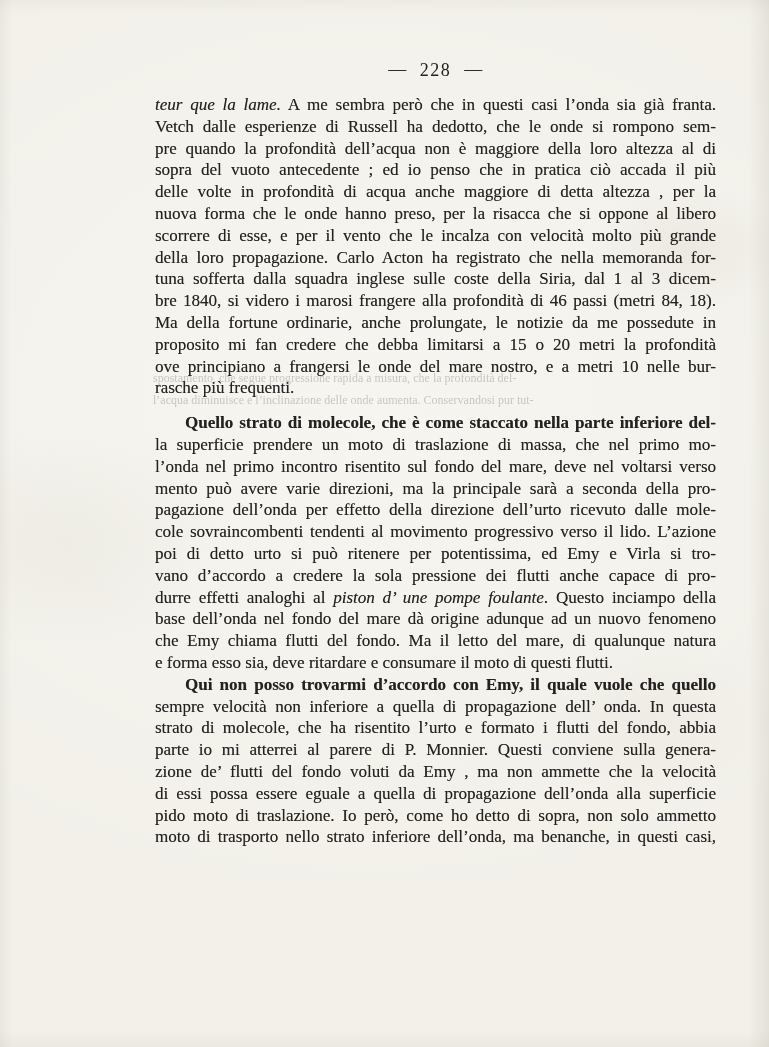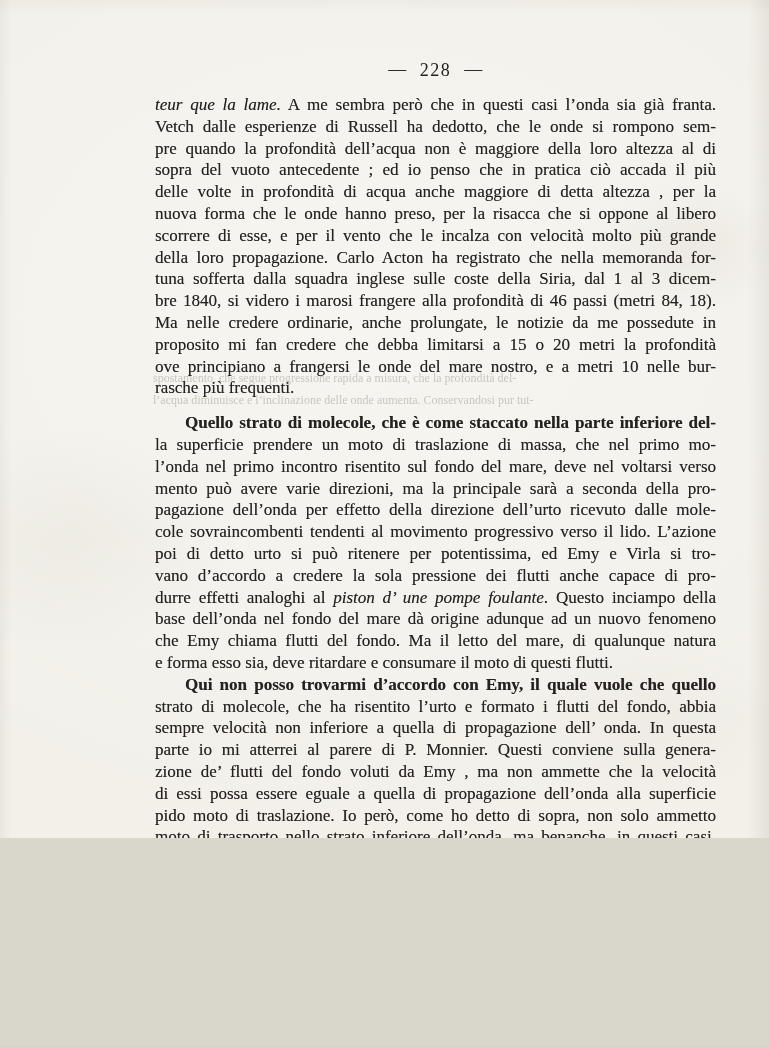--- a/index.html
+++ b/index.html
@@ -3,21 +3,21 @@
 <meta charset="utf-8">
 <style>
   html, body {
     margin: 0;
     padding: 0;
     background: #d9d6cc;
   }
   .sheet {
     position: relative;
     width: 769px;
-    height: 838px;
+    height: 1047px;
     margin: 0;
     background-color: var(--paper, #f2f0e9);
     overflow: hidden;
     font-family: "Liberation Serif", "DejaVu Serif", serif;
   }
   
   .sheet::before {
     content: "";
     position: absolute;
     inset: 0;
@@ -102,21 +102,21 @@
         <div class="line"><span class="seg italic">teur que la lame.</span><span class="seg"> A me sembra però che in questi casi l’onda sia già franta.</span></div>
         <div class="line"><span class="seg">Vetch dalle esperienze di Russell ha dedotto, che le onde si rompono sem-</span></div>
         <div class="line"><span class="seg">pre quando la profondità dell’acqua non è maggiore della loro altezza al di</span></div>
         <div class="line"><span class="seg">sopra del vuoto antecedente ; ed io penso che in pratica ciò accada il più</span></div>
         <div class="line"><span class="seg">delle volte in profondità di acqua anche maggiore di detta altezza , per la</span></div>
         <div class="line"><span class="seg">nuova forma che le onde hanno preso, per la risacca che si oppone al libero</span></div>
         <div class="line"><span class="seg">scorrere di esse, e per il vento che le incalza con velocità molto più grande</span></div>
         <div class="line"><span class="seg">della loro propagazione. Carlo Acton ha registrato che nella memoranda for-</span></div>
         <div class="line"><span class="seg">tuna sofferta dalla squadra inglese sulle coste della Siria, dal 1 al 3 dicem-</span></div>
         <div class="line"><span class="seg">bre 1840, si videro i marosi frangere alla profondità di 46 passi (metri 84, 18).</span></div>
-        <div class="line"><span class="seg">Ma nelle credere ordinarie, anche prolungate, le notizie da me possedute in</span></div>
+        <div class="line"><span class="seg">Ma della fortune ordinarie, anche prolungate, le notizie da me possedute in</span></div>
         <div class="line"><span class="seg">proposito mi fan credere che debba limitarsi a 15 o 20 metri la profondità</span></div>
         <div class="line"><span class="seg">ove principiano a frangersi le onde del mare nostro, e a metri 10 nelle bur-</span></div>
         <div class="line last"><span class="seg">rasche più frequenti.</span></div>
       </div>
       <div class="para-gap"></div>
       <div class="para">
         <div class="line indent"><span class="seg">Quello strato di molecole, che è come staccato nella parte inferiore del-</span></div>
         <div class="line"><span class="seg">la superficie prendere un moto di traslazione di massa, che nel primo mo-</span></div>
         <div class="line"><span class="seg">l’onda nel primo incontro risentito sul fondo del mare, deve nel voltarsi verso</span></div>
         <div class="line"><span class="seg">mento può avere varie direzioni, ma la principale sarà a seconda della pro-</span></div>
@@ -124,22 +124,22 @@
         <div class="line"><span class="seg">cole sovraincombenti tendenti al movimento progressivo verso il lido. L’azione</span></div>
         <div class="line"><span class="seg">poi di detto urto si può ritenere per potentissima, ed Emy e Virla si tro-</span></div>
         <div class="line"><span class="seg">vano d’accordo a credere la sola pressione dei flutti anche capace di pro-</span></div>
         <div class="line"><span class="seg">durre effetti analoghi al </span><span class="seg italic">piston d’ une pompe foulante</span><span class="seg">. Questo inciampo della</span></div>
         <div class="line"><span class="seg">base dell’onda nel fondo del mare dà origine adunque ad un nuovo fenomeno</span></div>
         <div class="line"><span class="seg">che Emy chiama flutti del fondo. Ma il letto del mare, di qualunque natura</span></div>
         <div class="line last"><span class="seg">e forma esso sia, deve ritardare e consumare il moto di questi flutti.</span></div>
       </div>
       <div class="para">
         <div class="line indent"><span class="seg">Qui non posso trovarmi d’accordo con Emy, il quale vuole che quello</span></div>
+        <div class="line"><span class="seg">sempre velocità non inferiore a quella di propagazione dell’ onda. In questa</span></div>
         <div class="line"><span class="seg">strato di molecole, che ha risentito l’urto e formato i flutti del fondo, abbia</span></div>
-        <div class="line"><span class="seg">sempre velocità non inferiore a quella di propagazione dell’ onda. In questa</span></div>
         <div class="line"><span class="seg">parte io mi atterrei al parere di P. Monnier. Questi conviene sulla genera-</span></div>
         <div class="line"><span class="seg">zione de’ flutti del fondo voluti da Emy , ma non ammette che la velocità</span></div>
         <div class="line"><span class="seg">di essi possa essere eguale a quella di propagazione dell’onda alla superficie</span></div>
         <div class="line"><span class="seg">pido moto di traslazione. Io però, come ho detto di sopra, non solo ammetto</span></div>
         <div class="line"><span class="seg">moto di trasporto nello strato inferiore dell’onda, ma benanche, in questi casi,</span></div>
       </div>
     </div>
 
 </div>
 

